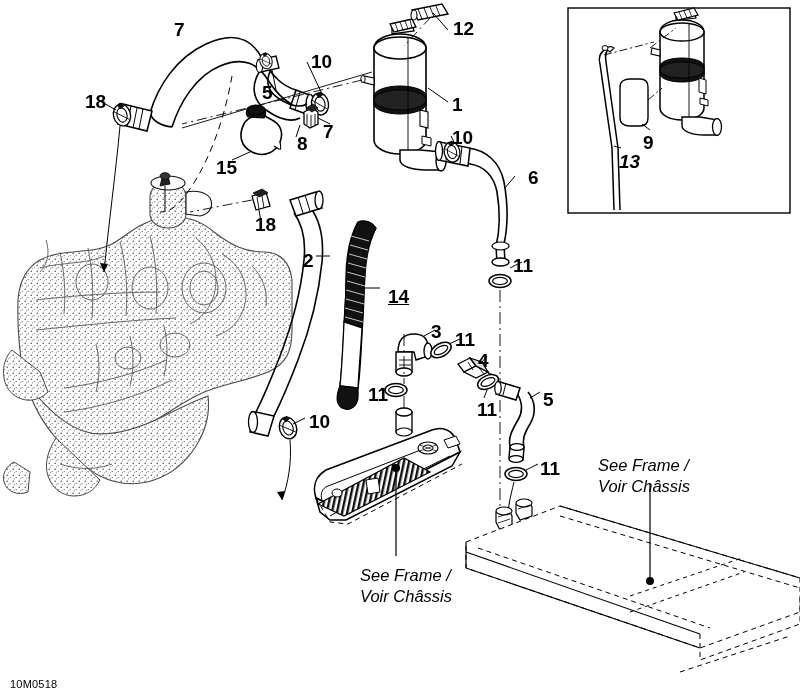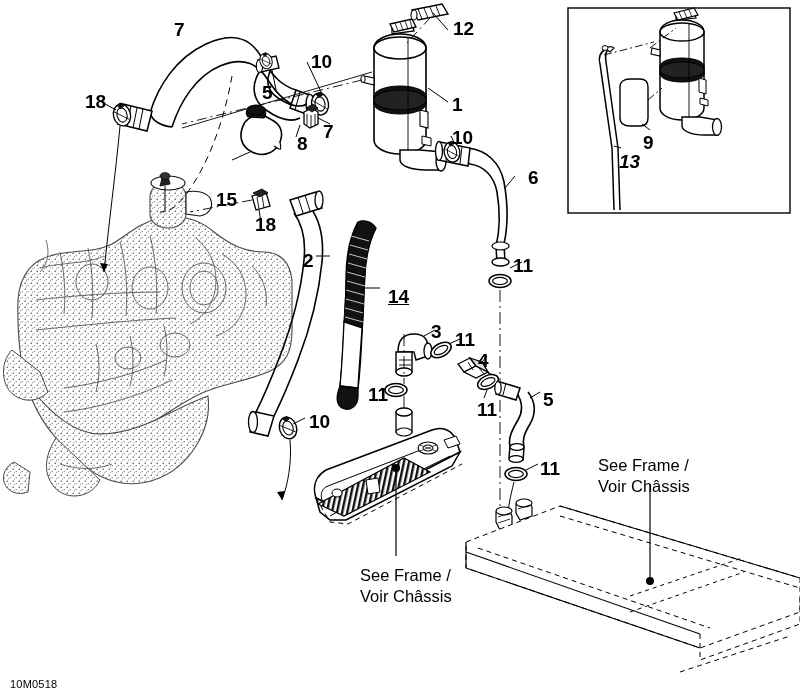--- a/index.html
+++ b/index.html
@@ -1,21 +1,21 @@
 <!DOCTYPE html>
 <html><head>
 <meta charset="utf-8">
 <title>Parts Diagram</title>
 <style>
   html,body{margin:0;padding:0;background:#ffffff;}
   body{width:800px;height:696px;overflow:hidden;font-family:"Liberation Sans",sans-serif;}
   #stage{position:relative;width:800px;height:696px;background:#fff;}
   #stage svg{position:absolute;left:0;top:0;}
   .callout{position:absolute;font-family:"Liberation Sans",sans-serif;font-size:19px;font-weight:bold;color:#000;line-height:1;white-space:nowrap;}
-  .seeframe{position:absolute;font-family:"Liberation Sans",sans-serif;font-size:16.5px;color:#000;line-height:1.25;white-space:nowrap;}
+  .seeframe{position:absolute;font-family:"Liberation Sans",sans-serif;font-size:16.5px;color:#000;line-height:1.25;white-space:nowrap;font-style:italic;}
   .partno{position:absolute;font-family:"Liberation Sans",sans-serif;font-size:11px;color:#000;letter-spacing:.2px;}
 </style>
 </head>
 <body>
 
 <div id="stage">
 
 <svg width="800" height="696" viewBox="0 0 800 696" xmlns="http://www.w3.org/2000/svg">
   <defs>
     <pattern id="fins" width="5" height="10" patternUnits="userSpaceOnUse" patternTransform="rotate(12)">
@@ -488,21 +488,21 @@
 
 <div class="callout" style="left:174px;top:20px;">7</div>
 <div class="callout" style="left:453px;top:19px;">12</div>
 <div class="callout" style="left:311px;top:52px;">10</div>
 <div class="callout" style="left:452px;top:95px;">1</div>
 <div class="callout" style="left:262px;top:83px;">5</div>
 <div class="callout" style="left:85px;top:92px;">18</div>
 <div class="callout" style="left:323px;top:122px;">7</div>
 <div class="callout" style="left:297px;top:134px;">8</div>
 <div class="callout" style="left:452px;top:128px;">10</div>
-<div class="callout" style="left:216px;top:158px;margin-top:32px;">15</div>
+<div class="callout" style="left:216px;top:158px;">15</div>
 <div class="callout" style="left:528px;top:168px;">6</div>
 <div class="callout" style="left:643px;top:133px;">9</div>
 <div class="callout" style="left:619px;top:152px;font-style:italic;">13</div>
 <div class="callout" style="left:255px;top:215px;">18</div>
 <div class="callout" style="left:303px;top:251px;">2</div>
 <div class="callout" style="left:513px;top:256px;">11</div>
 <div class="callout" style="left:388px;top:287px;text-decoration:underline;">14</div>
 <div class="callout" style="left:431px;top:322px;">3</div>
 <div class="callout" style="left:455px;top:330px;">11</div>
 <div class="callout" style="left:478px;top:351px;">4</div>

